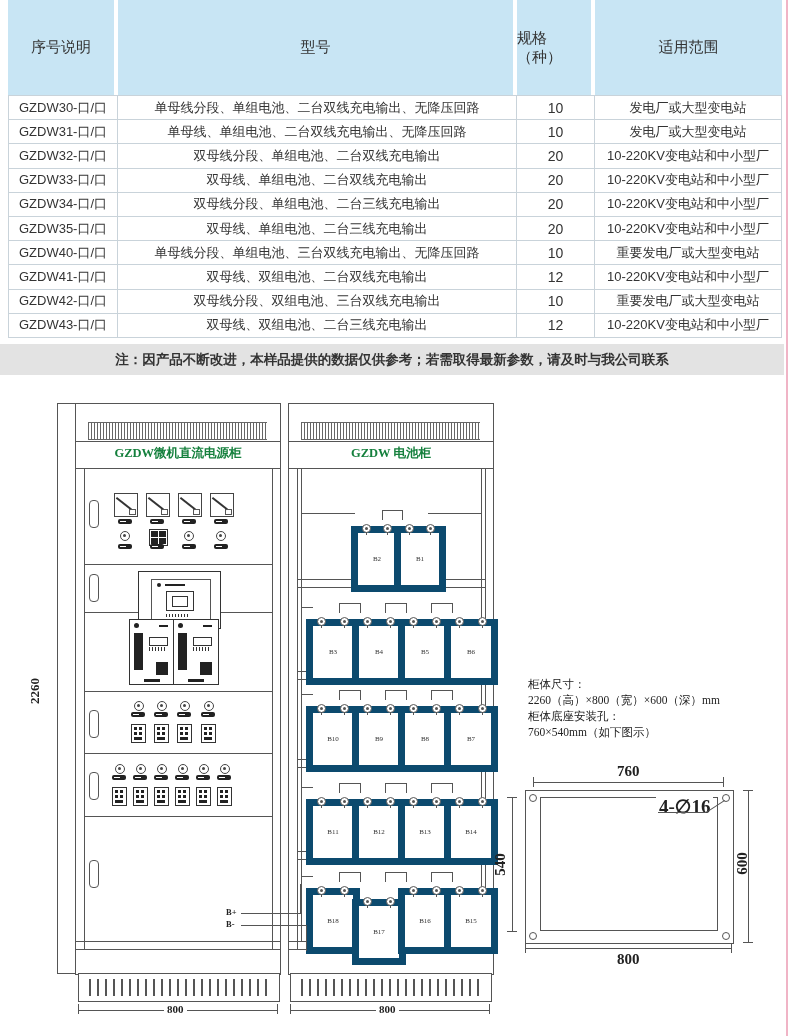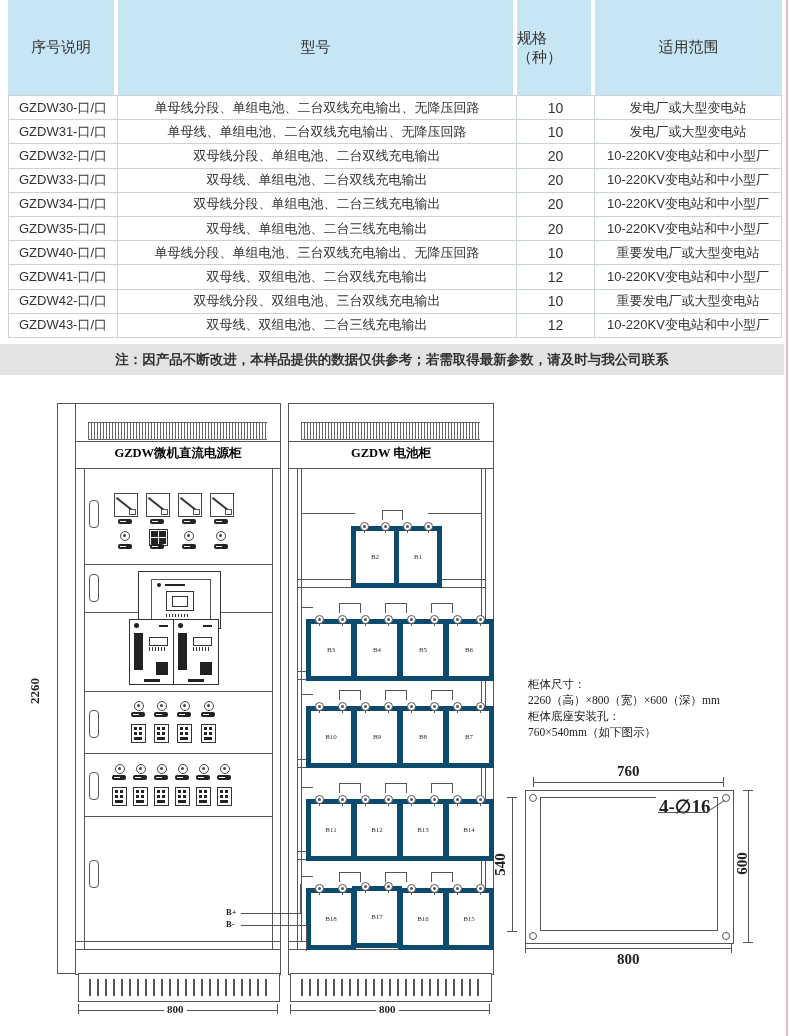--- a/index.html
+++ b/index.html
@@ -23,21 +23,21 @@
   
   .draw{position:absolute;left:0;top:395px;width:790px;height:641px;
         font-family:"Liberation Serif",serif;color:#222}
   .hl,.vl{position:absolute;background:#555}
   .hl{height:1px}.vl{width:1px}
   .cab{position:absolute;top:8px;width:204px;height:570px;border:1px solid #555;background:#fff}
   .grille{position:absolute;left:12px;top:18px;width:179px;height:16px;
           border-top:1px solid #666;border-bottom:1px solid #666;
           background:repeating-linear-gradient(90deg,#666 0 1px,#fff 1px 3px)}
   .cabtitle{position:absolute;left:0;top:41px;width:100%;text-align:center;
-            font-size:12.5px;font-weight:bold;color:#000000}
+            font-size:12.5px;font-weight:bold;color:#15803d}
   .handle{position:absolute;left:13px;width:8px;height:26px;border:1px solid #555;border-radius:4px;background:#fff}
   .meter{position:absolute;top:89px;width:22px;height:22px;border:1.5px solid #444;background:#fff}
   .needle{position:absolute;left:2px;top:3px;width:19px;height:1.5px;background:#333;
           transform:rotate(38deg);transform-origin:0 0}
   .msq{position:absolute;right:1px;bottom:1px;width:5px;height:4px;border:1px solid #555}
   .dbar{position:absolute;width:14px;height:5px;background:#222;border-radius:2px}
   .dbar::after{content:'';position:absolute;left:2px;top:2px;width:6px;height:1px;background:#fff}
   .ind{position:absolute;width:8px;height:8px;border:1px solid #444;border-radius:50%}
   .ind::after{content:'';position:absolute;left:2px;top:2px;width:3px;height:3px;background:#444;border-radius:50%}
   .dualblk{position:absolute;width:15px;height:13px;border:1px solid #333;display:grid;
@@ -60,21 +60,21 @@
   .c-dash{position:absolute;right:6px;top:5px;width:9px;height:2px;background:#222}
   .c-vbar{position:absolute;left:4px;top:13px;width:9px;height:37px;background:#222}
   .c-lcd{position:absolute;left:19px;top:17px;width:17px;height:7px;border:1px solid #333}
   .c-ticks{position:absolute;left:19px;top:27px;width:17px;height:4px;
            background:repeating-linear-gradient(90deg,#333 0 1px,transparent 1px 3px)}
   .c-sq{position:absolute;right:6px;bottom:9px;width:12px;height:13px;background:#222}
   .c-bbar{position:absolute;left:14px;bottom:2px;width:16px;height:3px;background:#222}
   .plinth{position:absolute;top:578px;width:200px;height:27px;border:1px solid #555;background:#fff}
   .slots{position:absolute;left:10px;top:5px;right:10px;height:17px;
          background:repeating-linear-gradient(90deg,#555 0 2px,transparent 2px 8px)}
-  .bat{position:absolute;width:40px;height:52px;border:5px solid #0c4a6e;background:#fff;
+  .bat{position:absolute;width:40px;height:52px;border:7px solid #0c4a6e;background:#fff;
        display:flex;align-items:center;justify-content:center}
   .bat.s1{width:38px}
   .bl{font-size:7px;color:#333}
   .t{position:absolute;top:-9px;width:7px;height:7px;border:1px solid #555;border-radius:50%;background:#fff}
   .t::before{content:'';position:absolute;left:2px;top:2px;width:3px;height:3px;background:#555;border-radius:50%}
   .t::after{content:'';position:absolute;left:3px;bottom:-3px;width:1px;height:3px;background:#555}
   .t1{left:4px}.t2{right:4px}
   .bridge{position:absolute;height:9px;border:1px solid #555;border-bottom:none;background:transparent}
   .dimtxt{position:absolute;font-weight:bold;font-size:14px;color:#222;background:#fff;padding:0 3px}
   .vtext{position:absolute;font-weight:bold;font-size:13px;color:#222;transform:rotate(-90deg);white-space:nowrap}
@@ -411,21 +411,21 @@
 
       <div class="hl" style="left:12px;top:472px;width:12px"></div>
       <div class="bridge" style="left:50px;top:468px;width:20px"></div>
       <div class="bridge" style="left:96px;top:468px;width:20px"></div>
       <div class="bridge" style="left:142px;top:468px;width:20px"></div>
       <div class="bat" style="left:17px;top:484px">
           <i class="t t1"></i>
           <i class="t t2"></i>
           <span class="bl">B18</span>
         </div>
-      <div class="bat" style="left:63px;top:482px">
+      <div class="bat" style="left:63px;top:495px">
           <i class="t t1"></i>
           <i class="t t2"></i>
           <span class="bl">B17</span>
         </div>
       <div class="bat" style="left:109px;top:484px">
           <i class="t t1"></i>
           <i class="t t2"></i>
           <span class="bl">B16</span>
         </div>
       <div class="bat" style="left:155px;top:484px">

